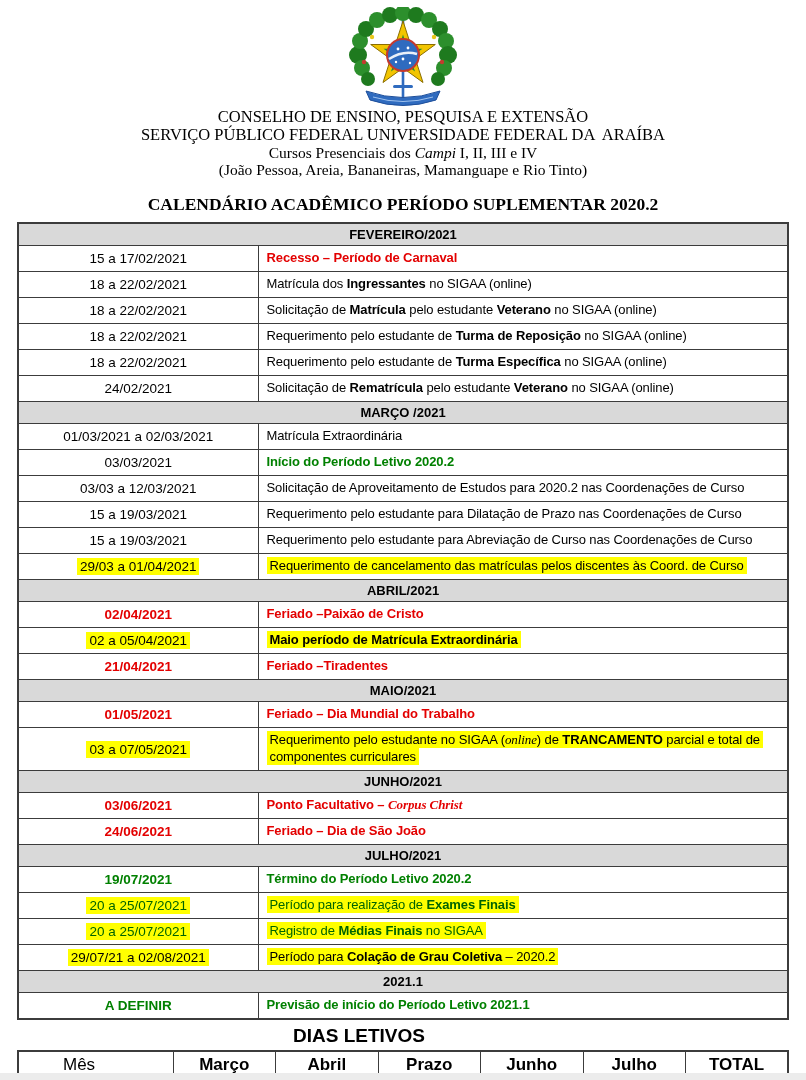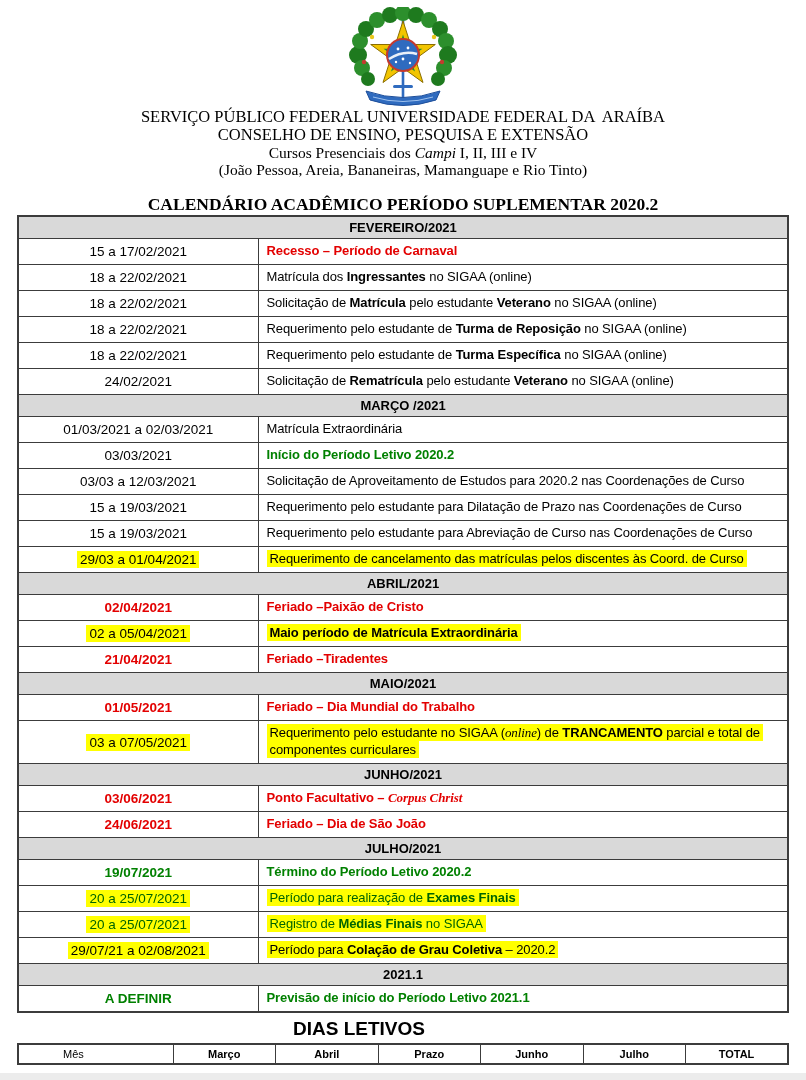--- a/index.html
+++ b/index.html
@@ -19,21 +19,21 @@
   
   .doc-header{text-align:center;padding-top:6px;}
   .emblem{height:102px;display:flex;justify-content:center;align-items:center;}
   .org-line{
     font-family:"Liberation Serif",serif;
     font-size:16.5px;line-height:1.1;white-space:pre-wrap;
   }
   .org-line.small{font-size:15.5px;}
   .doc-title{
     font-family:"Liberation Serif",serif;font-weight:700;font-size:17.5px;
-    text-align:center;margin-top:16px;margin-bottom:0;
+    text-align:center;margin-top:16px;margin-bottom:7px;
   }
   
   table.cal{
     width:772px;margin:0 17px;border-collapse:collapse;
     border:2px solid var(--border);table-layout:fixed;padding-left:48px;
   }
   table.cal td{border:1px solid var(--border);vertical-align:middle;}
   .month-cell{
     background:var(--section-bg);text-align:center;font-weight:700;
     font-size:13px;padding:3px 2px;height:21px;
@@ -56,21 +56,21 @@
   .b{font-weight:700;} .i{font-style:italic;font-family:Liberation Serif, serif;}
   
   .dias-title{
     font-weight:700;font-size:19px;text-align:center;
     width:772px;margin:5px 17px 3px;position:relative;left:-44px;
   }
   table.dias{
     width:772px;margin:0 17px;border-collapse:collapse;
     border:2px solid var(--border);table-layout:fixed;
   }
-  table.dias td{border:1px solid var(--border);font-size:11px;height:16px;padding:3px 6px;text-align:center;}
+  table.dias td{border:1px solid var(--border);font-size:17px;height:16px;padding:3px 6px;text-align:center;}
   table.dias td.lbl{text-align:left;padding-left:44px;font-weight:400;}
   table.dias td.hdr{font-weight:700;}
   table.dias col.c0{width:155px;}
   .bottom-strip{position:absolute;left:0;bottom:0;width:806px;height:7px;background:#ececec;}
 </style>
 </head>
 <body>
 
 <div class="page">
 
@@ -111,22 +111,22 @@
         <circle cx="70" cy="42" r="1.4" fill="#fff"></circle>
           <circle cx="80" cy="41" r="1.4" fill="#fff"></circle>
         <circle cx="75" cy="52" r="1.4" fill="#fff"></circle>
           <circle cx="68" cy="55" r="1.2" fill="#fff"></circle>
         <circle cx="82" cy="56" r="1.2" fill="#fff"></circle>
 
         <path d="M38 84 Q75 97 112 84 L108 93 Q75 104 42 93 Z" fill="#2f6bbf" stroke="#1d4e9a" stroke-width="1"></path>
         <path d="M45 90 Q75 99 105 90" stroke="#9fc2ee" stroke-width="1" fill="none"></path>
       </svg>
     </div>
+    <div class="org-line">CONSELHO DE ENSINO, PESQUISA E EXTENSÃO</div>
     <div class="org-line">SERVIÇO PÚBLICO FEDERAL UNIVERSIDADE FEDERAL DA  ARAÍBA</div>
-    <div class="org-line">CONSELHO DE ENSINO, PESQUISA E EXTENSÃO</div>
     <div class="org-line small"><span>Cursos Presenciais dos </span><i>Campi</i><span> I, II, III e IV</span></div>
     <div class="org-line small">(João Pessoa, Areia, Bananeiras, Mamanguape e Rio Tinto)</div>
     <h1 class="doc-title">CALENDÁRIO ACADÊMICO PERÍODO SUPLEMENTAR 2020.2</h1>
   </header>
 
   <table class="cal">
     <colgroup>
         <col style="width:240px">
         <col>
       </colgroup>

